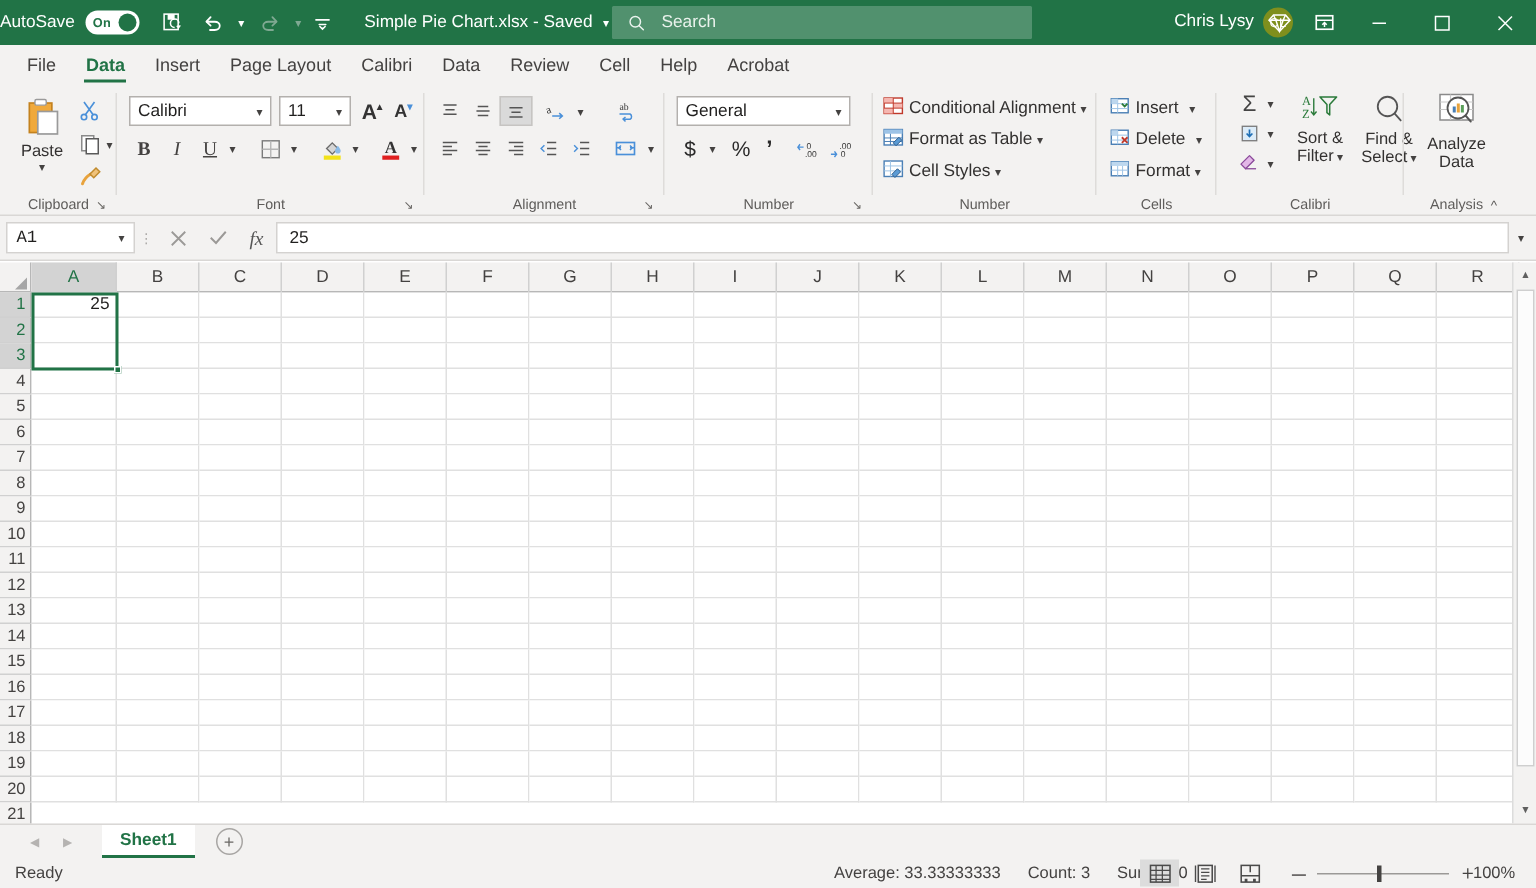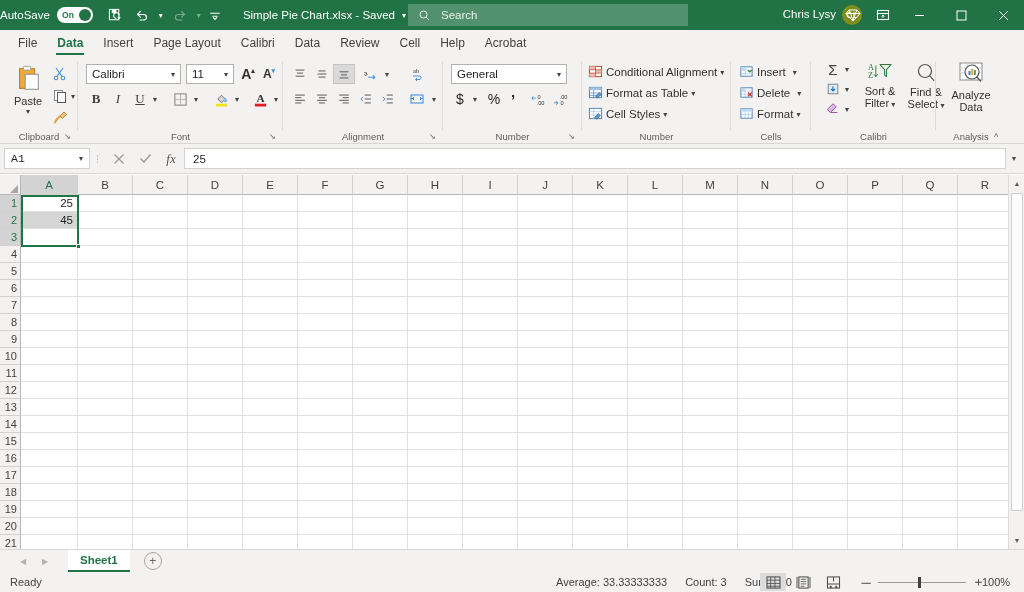--- a/index.html
+++ b/index.html
@@ -843,40 +843,20 @@
           <div class="gcell" style="width: 55px;"></div>
           <div class="gcell" style="width: 55px;"></div>
           <div class="gcell" style="width: 55px;"></div>
           <div class="gcell" style="width: 55px;"></div>
           <div class="gcell" style="width: 55px;"></div>
           <div class="gcell" style="width: 55px;"></div>
           <div class="gcell" style="width: 55px;"></div>
           <div class="gcell" style="width: 55px;"></div>
         </div>
         <div class="grow">
-          <div class="gcell hl" style="width: 57px;">45</div>
-          <div class="gcell" style="width: 55px;"></div>
-          <div class="gcell" style="width: 55px;"></div>
-          <div class="gcell" style="width: 55px;"></div>
-          <div class="gcell" style="width: 55px;"></div>
-          <div class="gcell" style="width: 55px;"></div>
-          <div class="gcell" style="width: 55px;"></div>
-          <div class="gcell" style="width: 55px;"></div>
-          <div class="gcell" style="width: 55px;"></div>
-          <div class="gcell" style="width: 55px;"></div>
-          <div class="gcell" style="width: 55px;"></div>
-          <div class="gcell" style="width: 55px;"></div>
-          <div class="gcell" style="width: 55px;"></div>
-          <div class="gcell" style="width: 55px;"></div>
-          <div class="gcell" style="width: 55px;"></div>
-          <div class="gcell" style="width: 55px;"></div>
-          <div class="gcell" style="width: 55px;"></div>
-          <div class="gcell" style="width: 55px;"></div>
-        </div>
-        <div class="grow">
           <div class="gcell" style="width: 57px;"></div>
           <div class="gcell" style="width: 55px;"></div>
           <div class="gcell" style="width: 55px;"></div>
           <div class="gcell" style="width: 55px;"></div>
           <div class="gcell" style="width: 55px;"></div>
           <div class="gcell" style="width: 55px;"></div>
           <div class="gcell" style="width: 55px;"></div>
           <div class="gcell" style="width: 55px;"></div>
           <div class="gcell" style="width: 55px;"></div>
           <div class="gcell" style="width: 55px;"></div>

